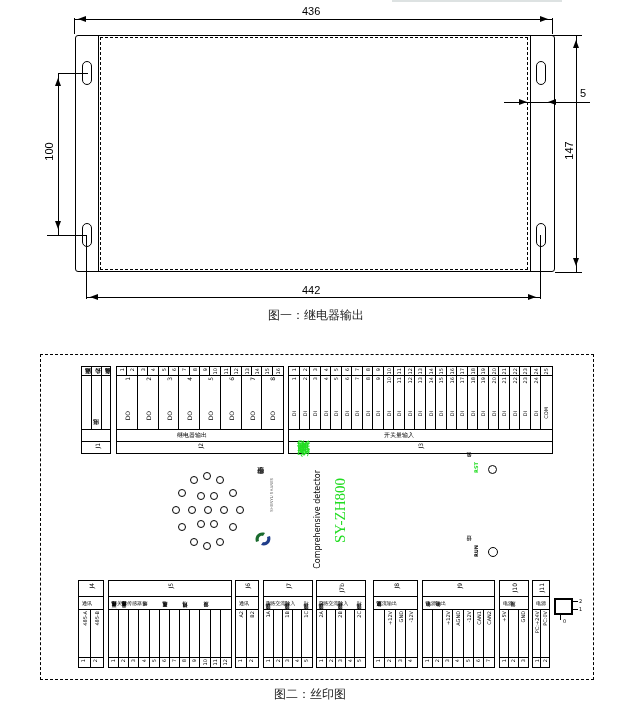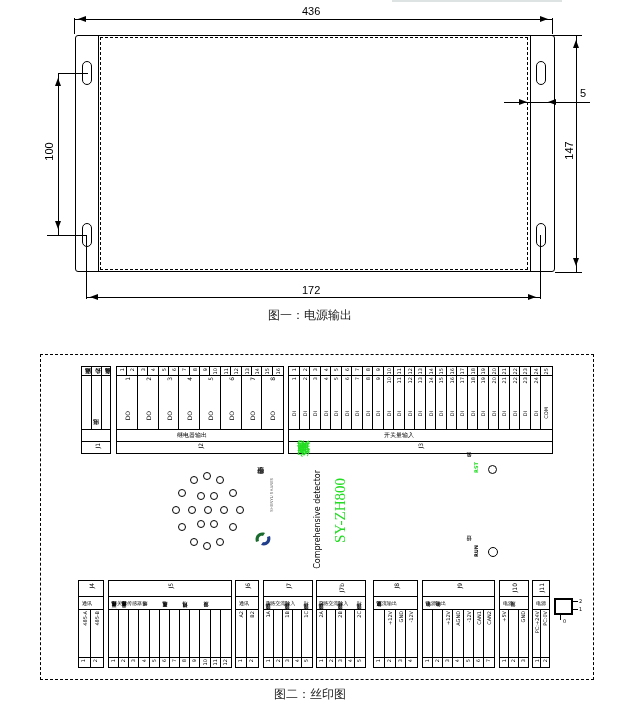--- a/index.html
+++ b/index.html
@@ -66,23 +66,23 @@
   <div class="hl" style="left:504px;top:102px;width:86px;"></div>
   <div class="arrow-r" style="left:519px;top:99px;"></div>
   <div class="arrow-l" style="left:548px;top:99px;"></div>
   <div class="dim-text" style="left:580px;top:88px;">5</div>
 
   <div class="vl" style="left:86px;top:235px;height:64px;"></div>
   <div class="vl" style="left:540px;top:235px;height:64px;"></div>
   <div class="hl" style="left:86px;top:297px;width:454px;"></div>
   <div class="arrow-l" style="left:90px;top:294px;"></div>
   <div class="arrow-r" style="left:528px;top:294px;"></div>
-  <div class="dim-text" style="left:302px;top:285px;">172</div>
-
-  <div class="caption" style="left:268px;top:307px;">图一：电源输出</div>
+  <div class="dim-text" style="left:302px;top:285px;">442</div>
+
+  <div class="caption" style="left:268px;top:307px;">图一：继电器输出</div>
 </div>
 
 <div>
   <div class="abs" style="left:40px;top:354px;width:554px;height:326px;border:1px dashed #000;box-sizing:border-box;"></div>
 
   <div class="block" style="left:81px;top:366px;width:30px;height:88px;">
     <div class="row-line" style="top:8px;"></div>
     <div class="row-line" style="top:62px;"></div>
     <div class="row-line" style="top:74px;"></div>
     <div class="cell" style="left:0;top:0;width:10px;height:62px;"></div>

